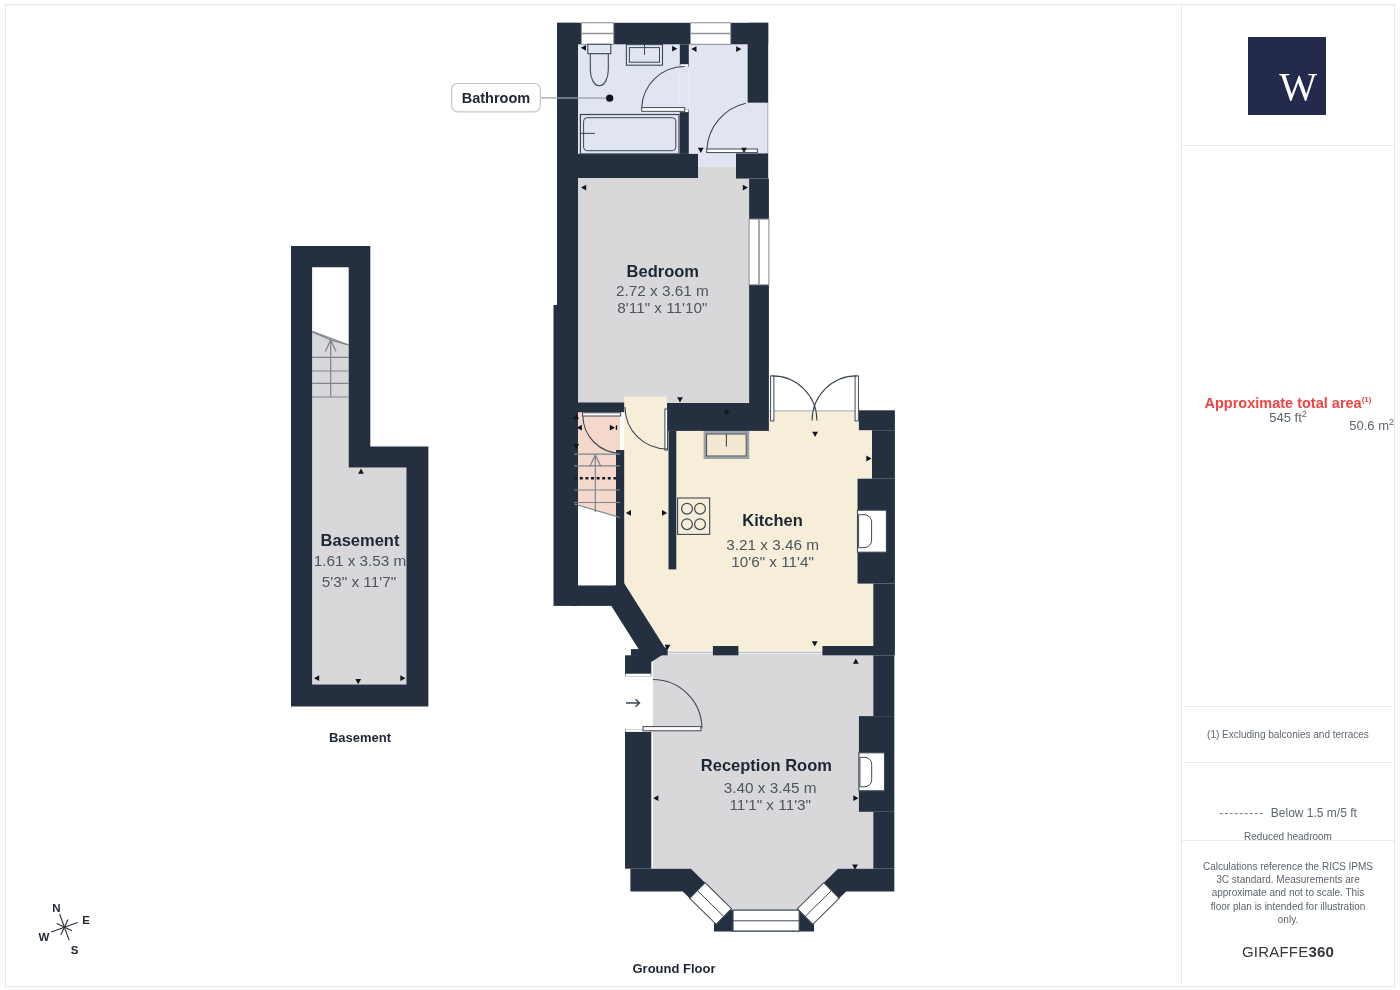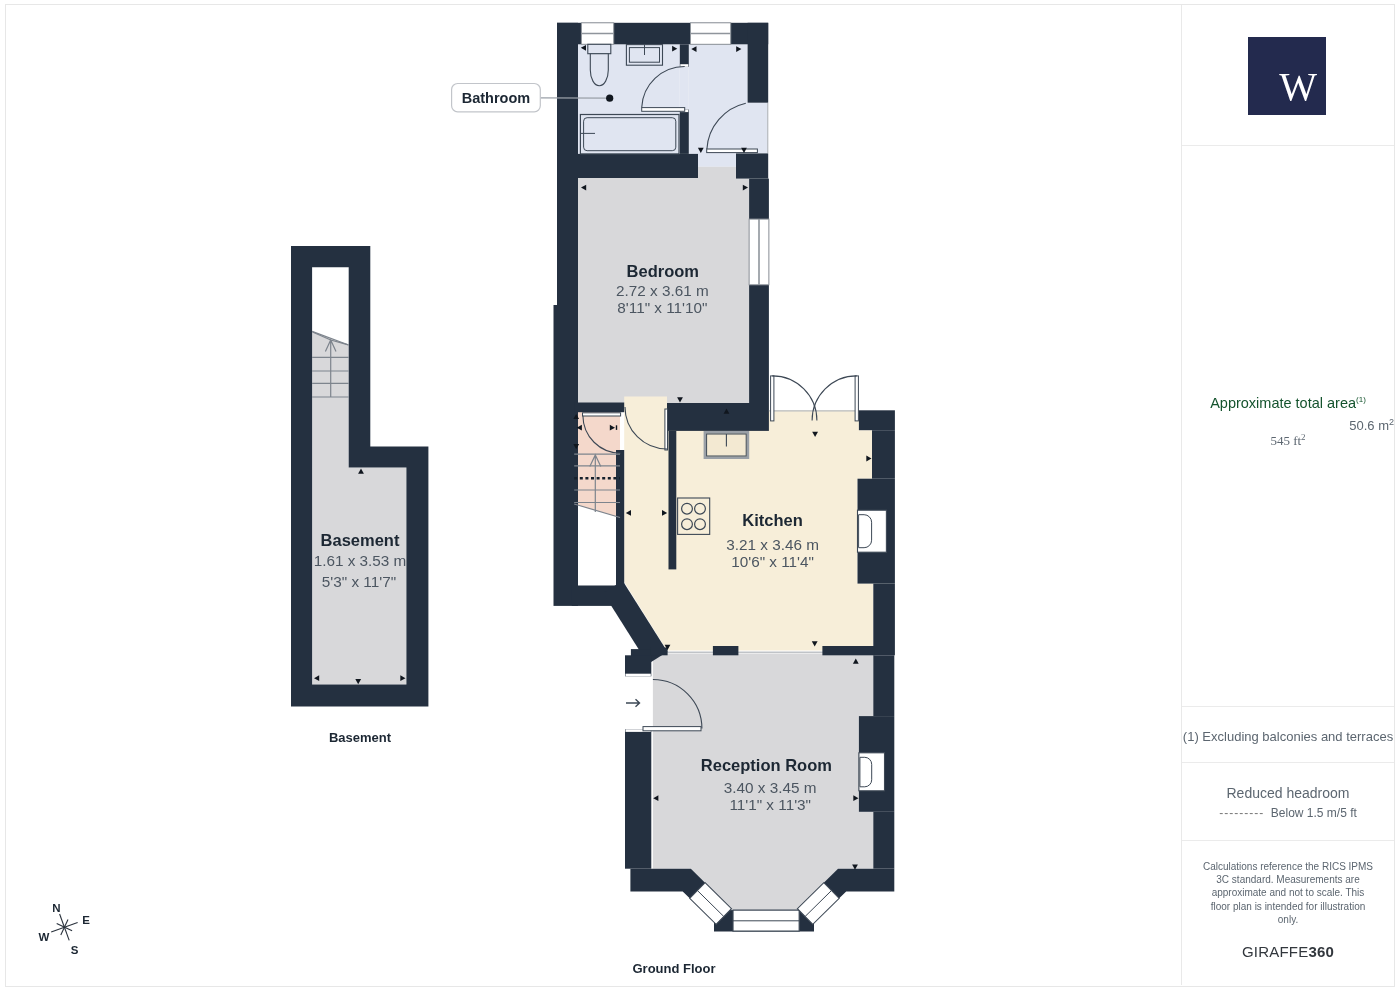--- a/index.html
+++ b/index.html
@@ -22,29 +22,29 @@
   <div class="sideline"></div>
   <div class="hdiv" style="top:145px;"></div>
   <div class="hdiv" style="top:706px;"></div>
   <div class="hdiv" style="top:762px;"></div>
   <div class="hdiv" style="top:840px;"></div>
 
   <div class="logo">
       <span>W</span>
     </div>
 
-  <div class="sidetxt" style="top:395px;color:#14532d;font-weight:normal;font-size:14.5px;">Approximate total area<sup style="font-size:8px;">(1)</sup></div>
+  <div class="sidetxt" style="top:395px;color:#ef4444;font-weight:bold;font-size:14.5px;">Approximate total area<sup style="font-size:8px;">(1)</sup></div>
 
   <div class="sidetxt" style="top:417px;font-size:13px;text-align:right;">50.6 m<sup style="font-size:9px;">2</sup></div>
 
-  <div class="sidetxt" style="top:432px;font-size:13px;font-family:Liberation Serif, serif;">545 ft<sup style="font-size:9px;">2</sup></div>
-
-  <div class="sidetxt" style="top:729px;font-size:13px;">(1) Excluding balconies and terraces</div>
-
-  <div class="sidetxt" style="top:785px;font-size:14px;">Reduced headroom</div>
+  <div class="sidetxt" style="top:409px;font-size:13px;">545 ft<sup style="font-size:9px;">2</sup></div>
+
+  <div class="sidetxt" style="top:729px;font-size:10px;">(1) Excluding balconies and terraces</div>
+
+  <div class="sidetxt" style="top:831px;font-size:10px;">Reduced headroom</div>
 
   <div class="sidetxt" style="top:806px;font-size:12px;"><span style="letter-spacing:1px;color:#777;">---------</span>&nbsp;&nbsp;Below 1.5 m/5 ft</div>
 
   <div class="sidetxt" style="top:860px;font-size:10px;line-height:13.2px;">Calculations reference the RICS IPMS<br>3C standard. Measurements are<br>approximate and not to scale. This<br>floor plan is intended for illustration<br>only.</div>
 
   <div class="sidetxt" style="top:943px;font-size:15px;color:#32373d;letter-spacing:0.2px;">GIRAFFE<b>360</b></div>
 
   <svg width="1400" height="990" viewBox="0 0 1400 990" style="position:absolute;left:0;top:0;" stroke-linecap="butt" stroke-linejoin="miter">
 
     <polygon points="578,44.3 679.8,44.3 679.8,153.9 578,153.9" fill="#e0e5f1"></polygon>

